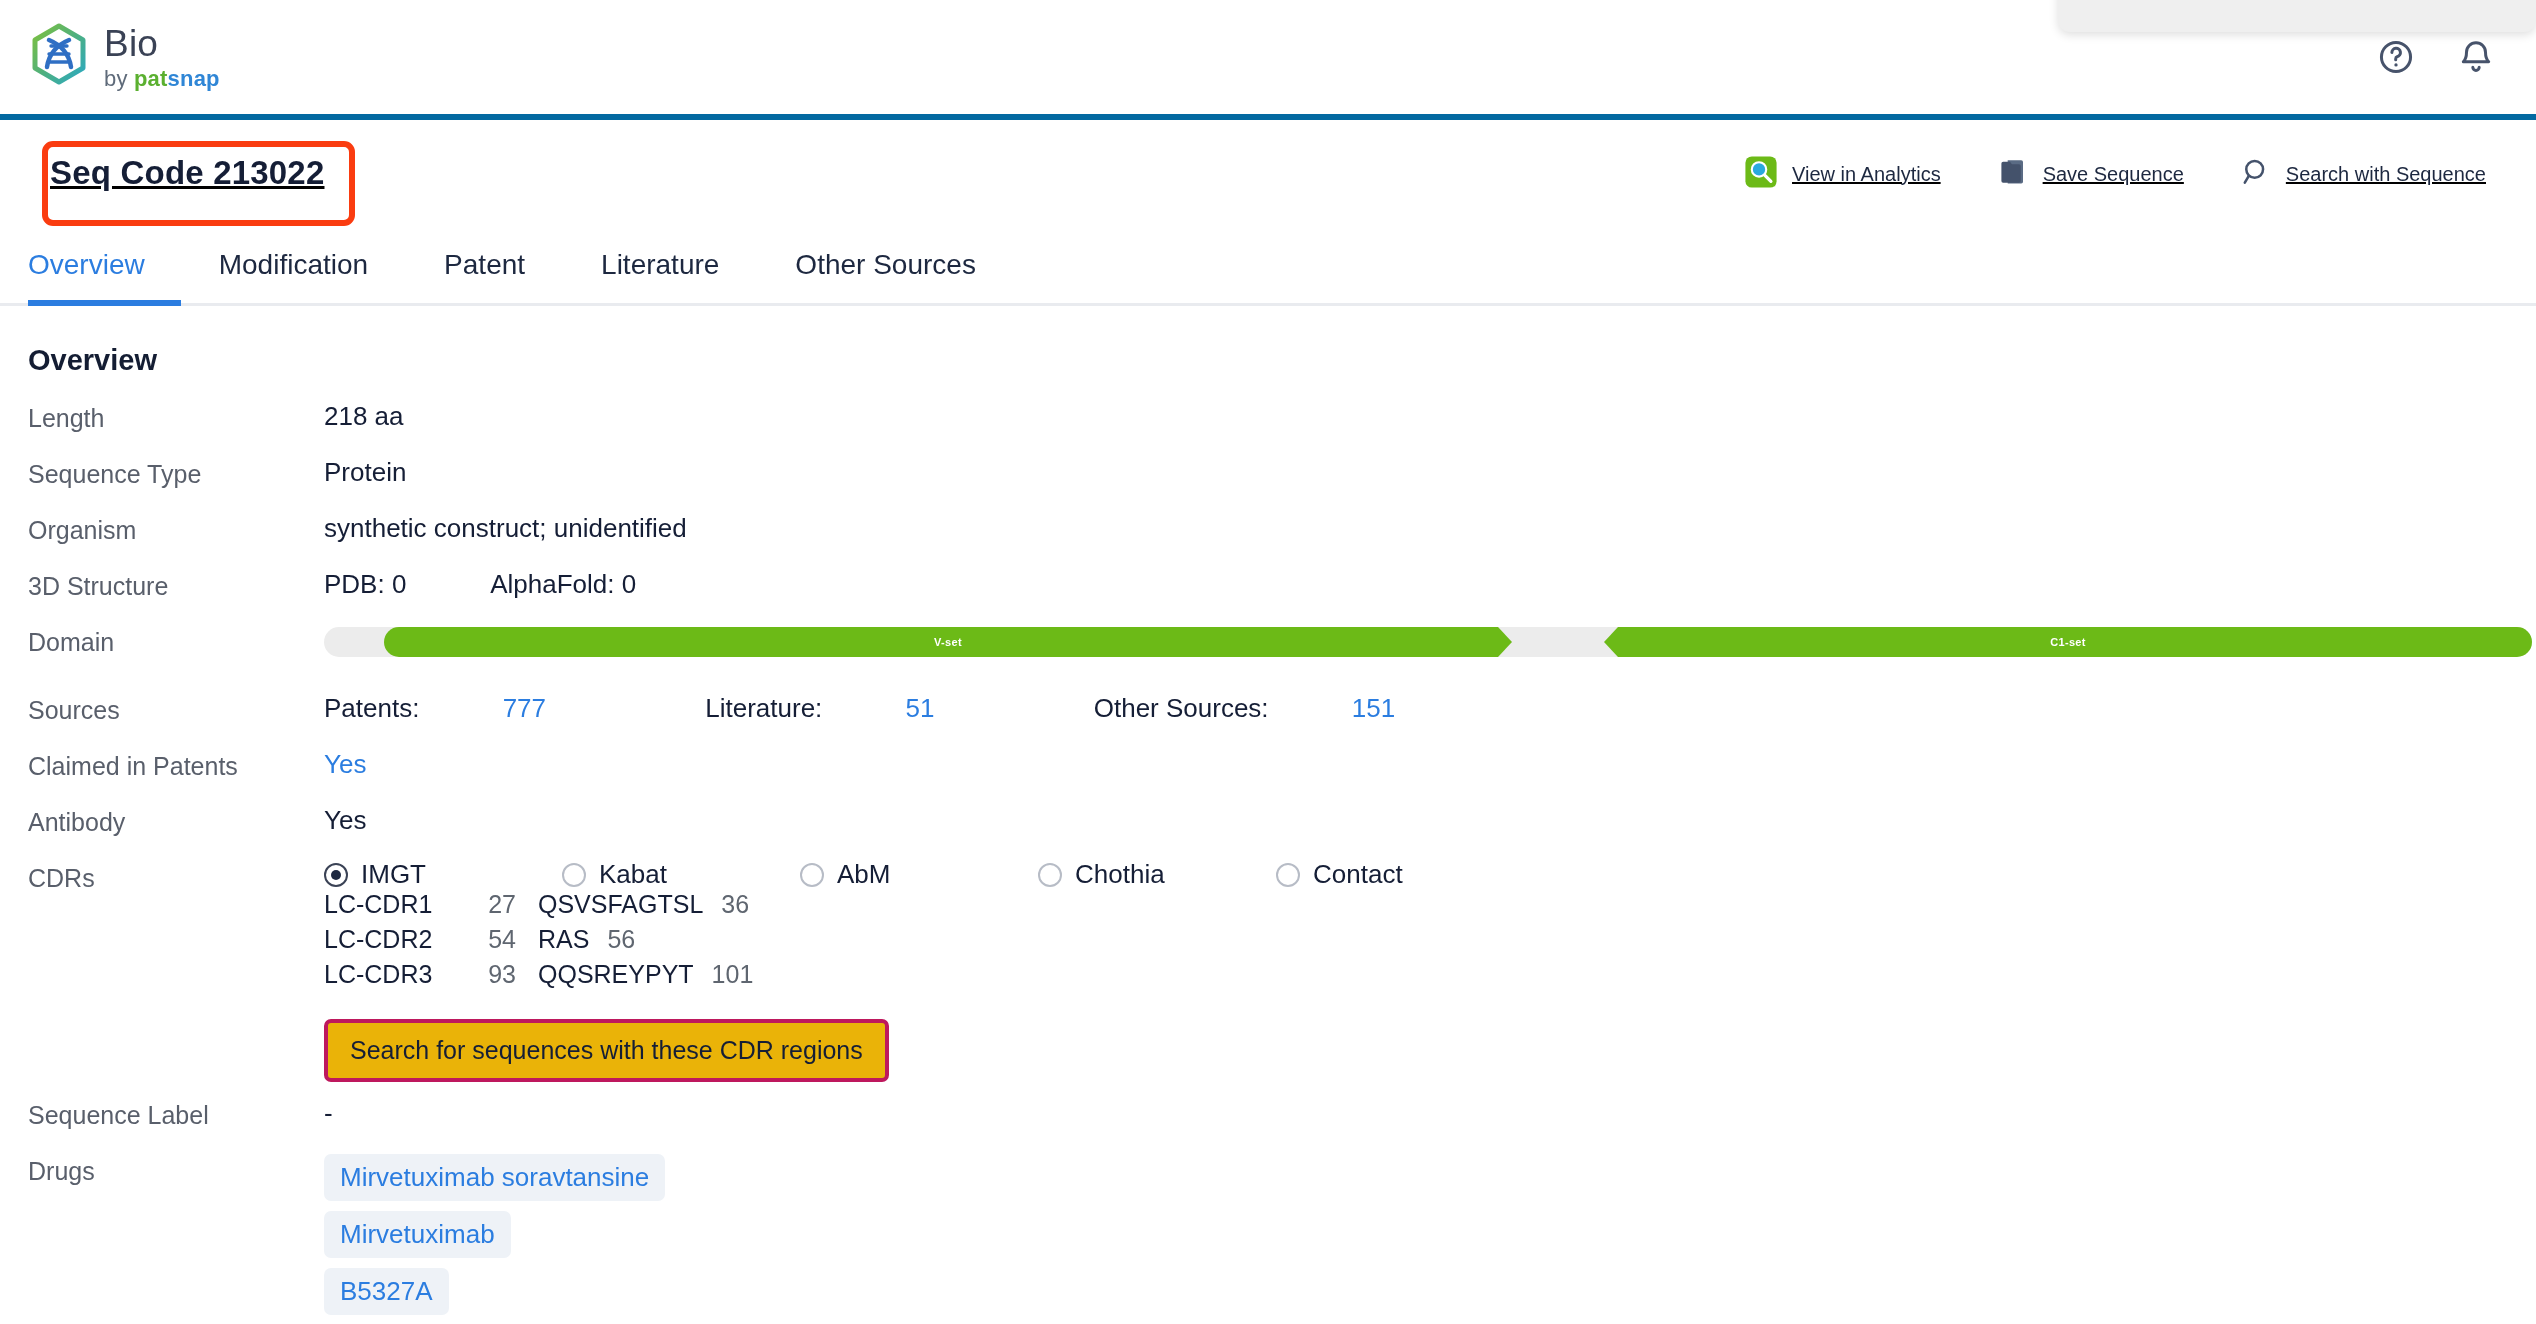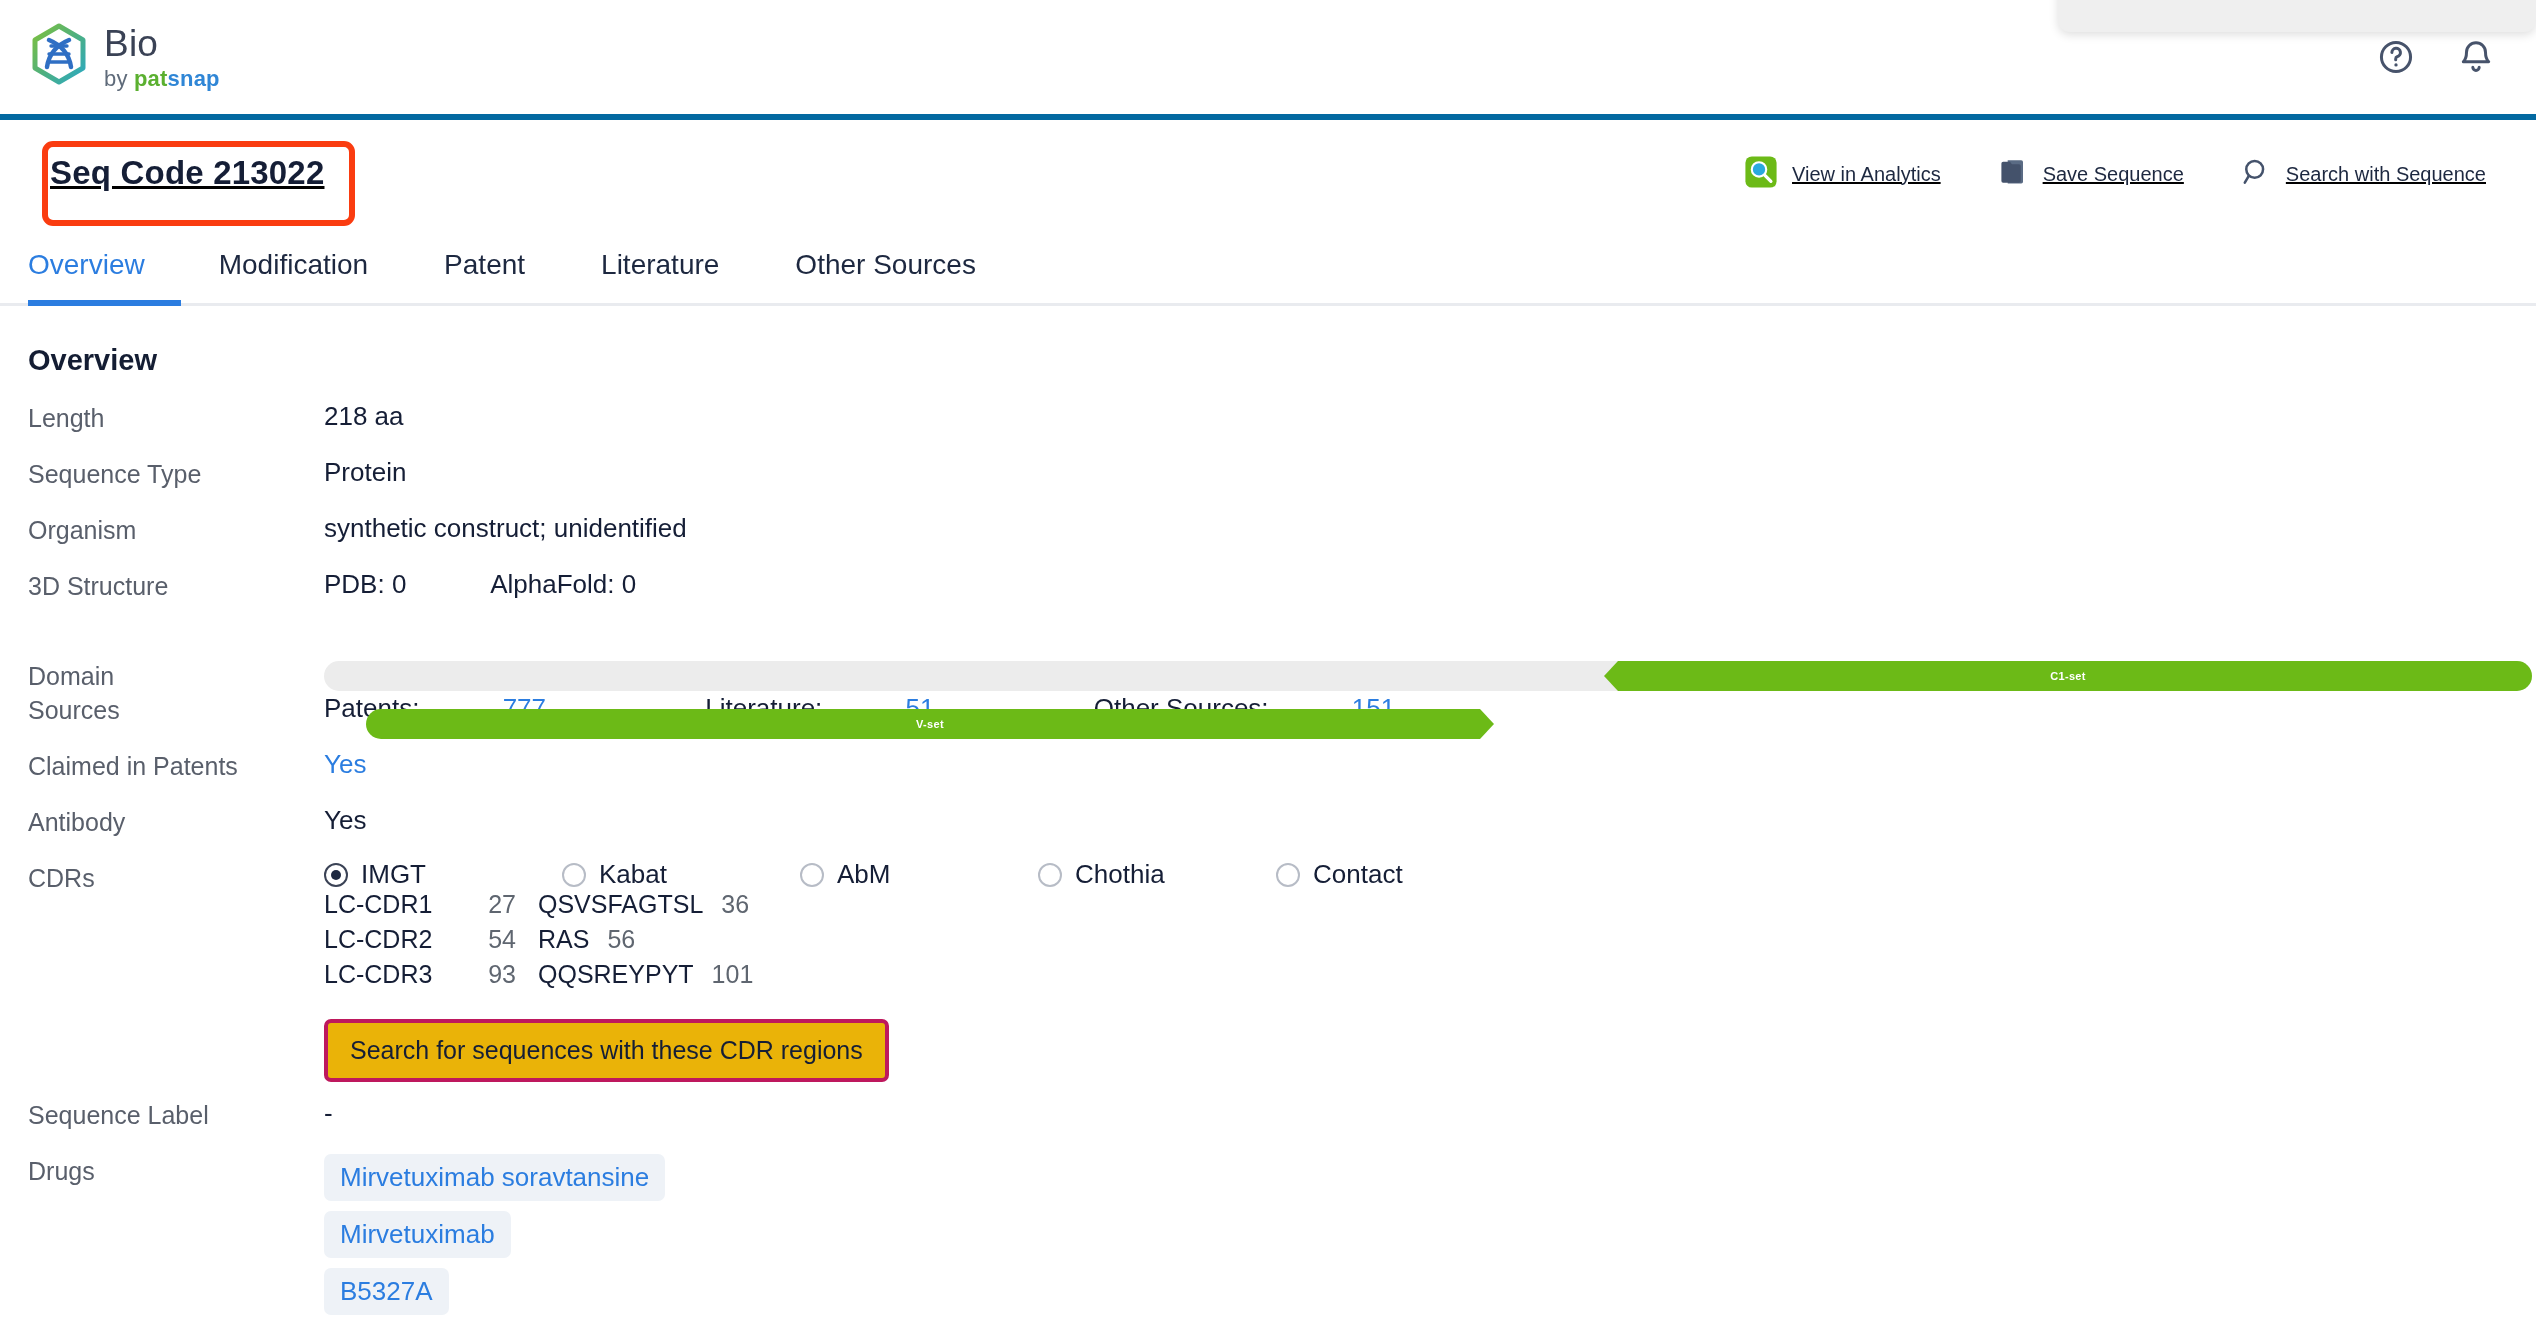--- a/index.html
+++ b/index.html
@@ -158,21 +158,21 @@
     font-size: 26px;
     color: #151e36;
     padding-top: 2px;
     flex: 1;
   }
   .row-value .link { color: #2b7de0; cursor: pointer; }
   .v3d span { margin-right: 78px; }
   .sources span { margin-right: 76px; white-space: nowrap; }
 
   
-  .domain-row { align-items: flex-end; min-height: 68px; }
+  .domain-row { align-items: flex-start; min-height: 68px; }
   .domain-track {
     position: relative;
     height: 30px;
     background: #ececec;
     border-radius: 15px;
     width: 2208px;
     margin-top: 2px;
   }
   .dom-seg {
     position: absolute;
@@ -181,24 +181,23 @@
     background: #6cba17;
     color: #fff;
     font-size: 11px;
     font-weight: bold;
     display: flex;
     align-items: center;
     justify-content: center;
     letter-spacing: .3px;
   }
   .dom-seg.seg1 {
-    left: 42px; width: 1128px;
+    left: 60px; width: 1128px;
     border-radius: 15px 0 0 15px;
     clip-path: polygon(0 0, calc(100% - 14px) 0, 100% 50%, calc(100% - 14px) 100%, 0 100%);
-    margin-top: 48px;
   }
   .dom-seg.seg2 {
     left: 1280px; right: 0; width: 928px;
     border-radius: 0 15px 15px 0;
     clip-path: polygon(14px 0, 100% 0, 100% 100%, 14px 100%, 0 50%);
   }
 
   
   .cdr-row { align-items: flex-start; }
   .cdr-area { flex: 1; padding-top: 0; }

